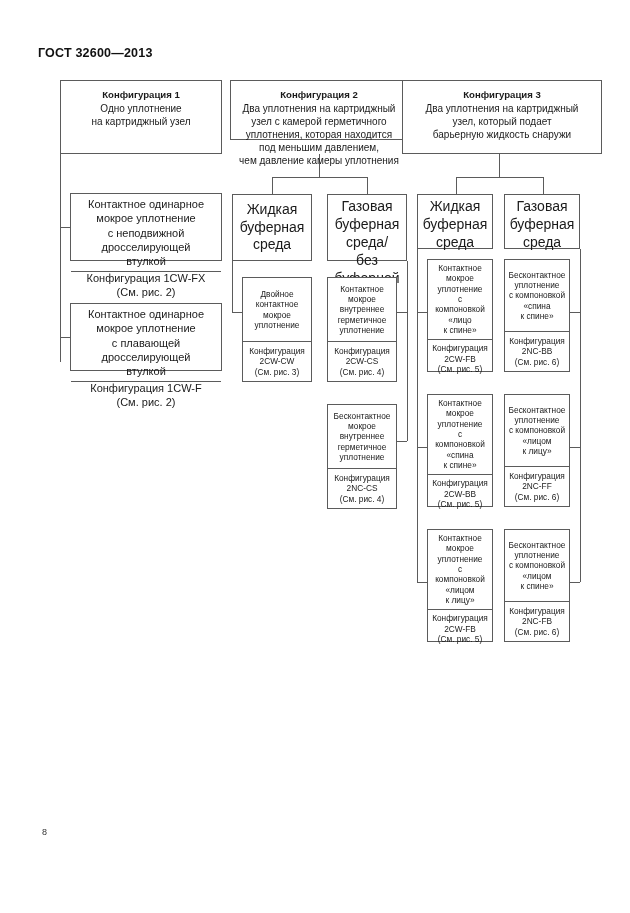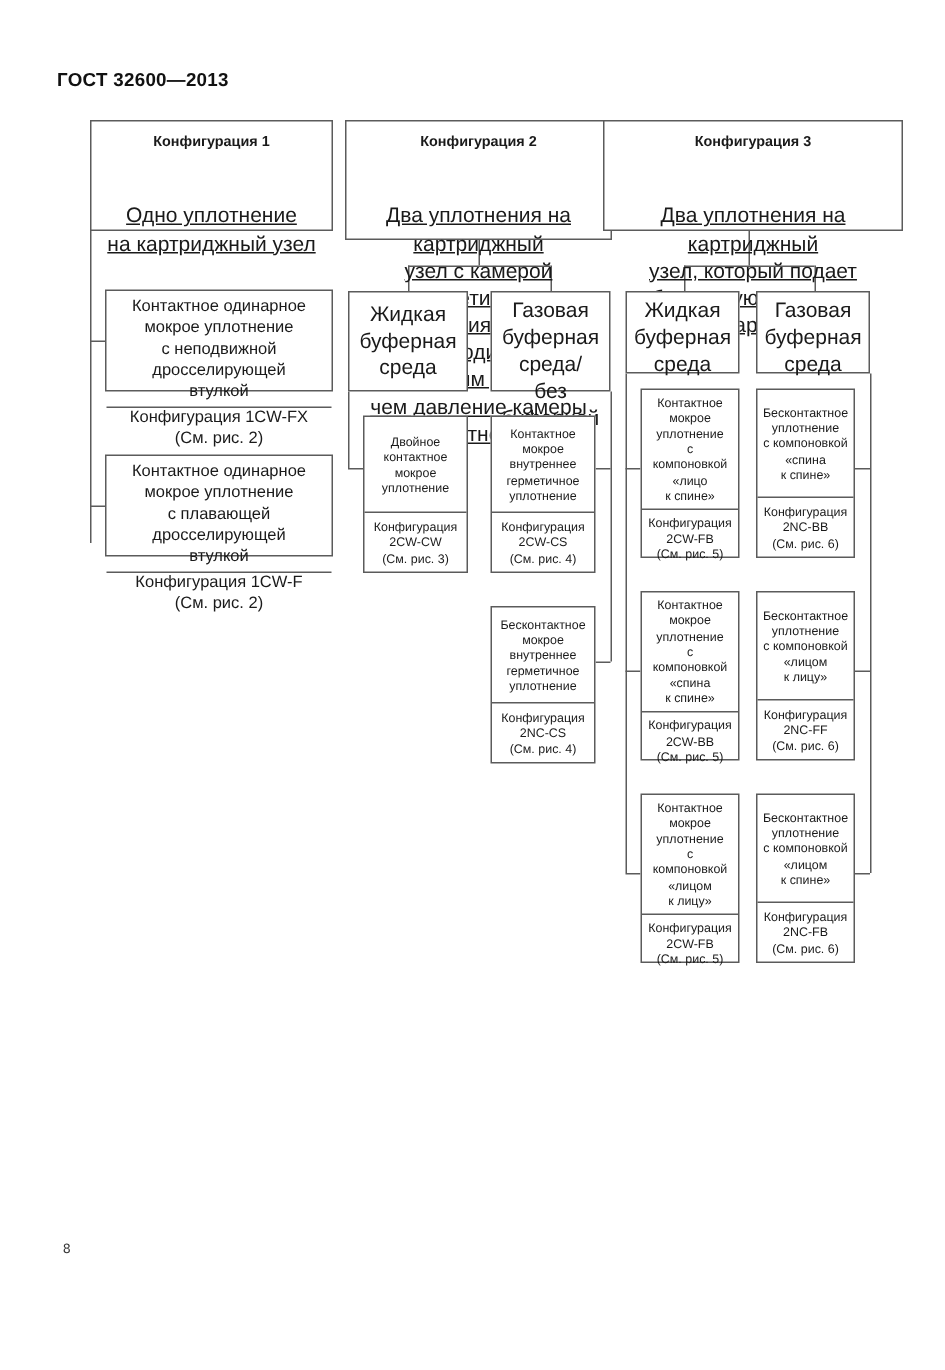--- a/index.html
+++ b/index.html
@@ -68,21 +68,20 @@
     display: flex;
     flex-direction: column;
     align-items: center;
     justify-content: center;
     text-align: center;
     padding: 3px 4px;
     line-height: 1.18;
   }
   .node .cell.top {
     flex: 1 1 auto;
-    gap: 32px;
   }
   .node .cell.bottom {
     border-top: 1px solid #5b5b5b;
     flex: 0 0 auto;
   }
 
   
   .node.root {
     justify-content: flex-start;
   }
@@ -90,24 +89,23 @@
     flex: 0 0 auto;
     justify-content: flex-start;
     padding-top: 8px;
   }
   .node.root .title {
     font-weight: bold;
     font-size: 9.6px;
     margin-bottom: 2px;
   }
   .node.root .body {
-    font-size: 14px;
+    font-size: 10px;
     line-height: 1.3;
     white-space: pre-line;
-    text-decoration: underline;
   }
 
   
   .node.media .cell.top {
     font-size: 14px;
     line-height: 1.28;
     white-space: pre-line;
   }
 
   
@@ -181,21 +179,21 @@
 мокрое уплотнение
 с плавающей дросселирующей
 втулкой</div>
     </div>
     <div class="cell bottom" style="height:26px;">
       <div class="code">Конфигурация 1CW-F
 (См. рис. 2)</div>
     </div>
   </div>
 
-  <div class="node root" style="left:230px; top:80px; width:178px; height:80px;">
+  <div class="node root" style="left:230px; top:80px; width:178px; height:60px;">
     <div class="cell top">
       <div class="title">Конфигурация 2</div>
       <div class="body">Два уплотнения на картриджный
 узел с камерой герметичного
 уплотнения, которая находится
 под меньшим давлением,
 чем давление камеры уплотнения</div>
     </div>
   </div>
 

